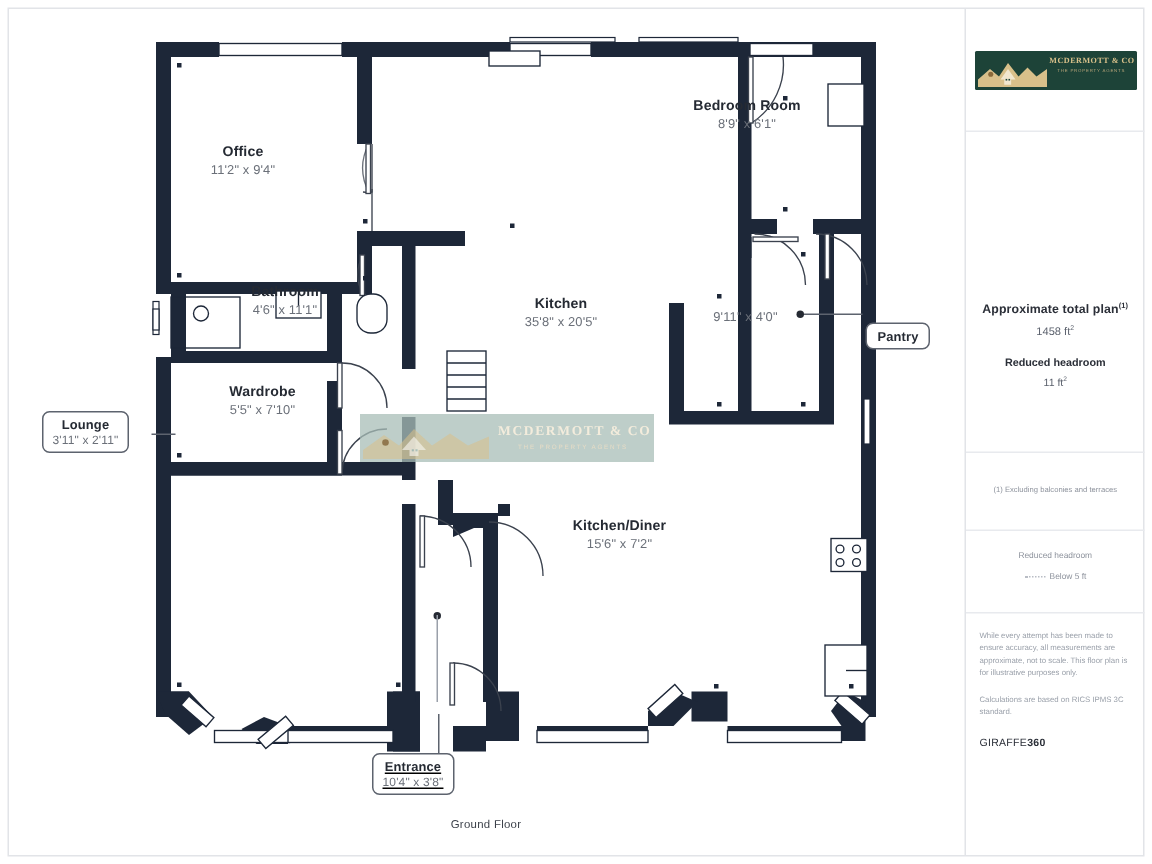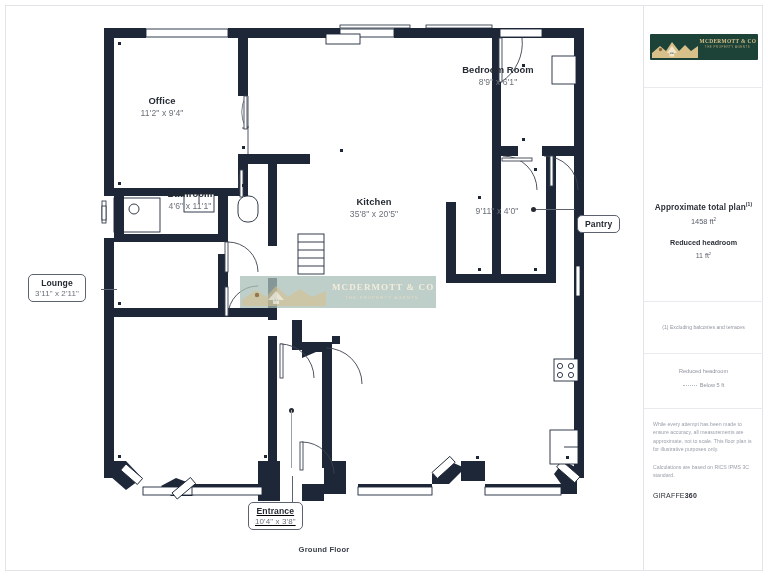--- a/index.html
+++ b/index.html
@@ -59,21 +59,21 @@
   .rname{font-size:9.4px;font-weight:bold;color:#252a33;letter-spacing:.1px;}
   .rdim{font-size:8.6px;color:#6b7079;margin-top:2px;letter-spacing:.1px;}
 
   .callout{position:absolute;background:#fff;border:1px solid #5d636e;border-radius:5px;padding:3px 6px;text-align:center;white-space:nowrap;}
   .callout .rname{font-size:8.6px;}
   .callout .rdim{font-size:8px;margin-top:1px;}
   .callout.single{padding:3px 7px;}
   .lead{position:absolute;background:#5d636e;height:1px;}
   .dotm{position:absolute;width:5px;height:5px;border-radius:50%;background:#252a33;}
 
-  .floorlab{position:absolute;left:0;right:0;text-align:center;font-size:7.6px;font-weight:bold;color:#3a3f48;letter-spacing:.2px;}
+  .floorlab{position:absolute;left:0;right:0;text-align:center;font-size:7.6px;font-weight:normal;color:#3a3f48;letter-spacing:.2px;}
 
   svg{display:block;}
 </style>
 </head>
 <body>
 
 <div id="app">
   <div class="frame"></div>
 
   <div class="plan-area">
@@ -268,31 +268,39 @@
       <div class="rlabel" style="left:100px;top:89px;width:112px;">
         <div class="rname">Office</div>
         <div class="rdim">11'2" x 9'4"</div>
       </div>
 
       <div class="rlabel" style="left:122px;top:182px;width:124px;">
         <div class="rname">Bathroom</div>
         <div class="rdim">4'6" x 11'1"</div>
       </div>
 
+      <div class="rlabel" style="left:110px;top:249px;width:118px;">
+        <div class="rname">Wardrobe</div>
+        <div class="rdim">5'5" x 7'10"</div>
+      </div>
 
       <div class="rlabel" style="left:316px;top:190px;width:104px;">
         <div class="rname">Kitchen</div>
         <div class="rdim">35'8" x 20'5"</div>
       </div>
 
       <div class="rlabel" style="left:432px;top:58px;width:120px;">
         <div class="rname">Bedroom Room</div>
         <div class="rdim">8'9" x 6'1"</div>
       </div>
 
+      <div class="rlabel" style="left:336px;top:338px;width:142px;">
+        <div class="rname">Kitchen/Diner</div>
+        <div class="rdim">15'6" x 7'2"</div>
+      </div>
 
 
       <div class="rlabel" style="left:452px;top:200px;width:78px;">
         <div class="rdim" style="margin-top:0;">9'11" x 4'0"</div>
       </div>
 
       <div class="callout" style="left:22px;top:268px;">
         <div class="rname">Lounge</div>
         <div class="rdim">3'11" x 2'11"</div>
       </div>

